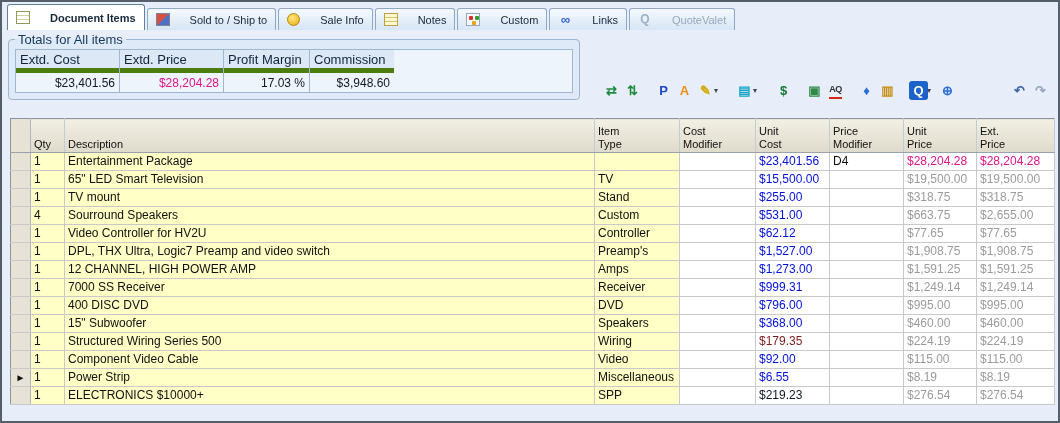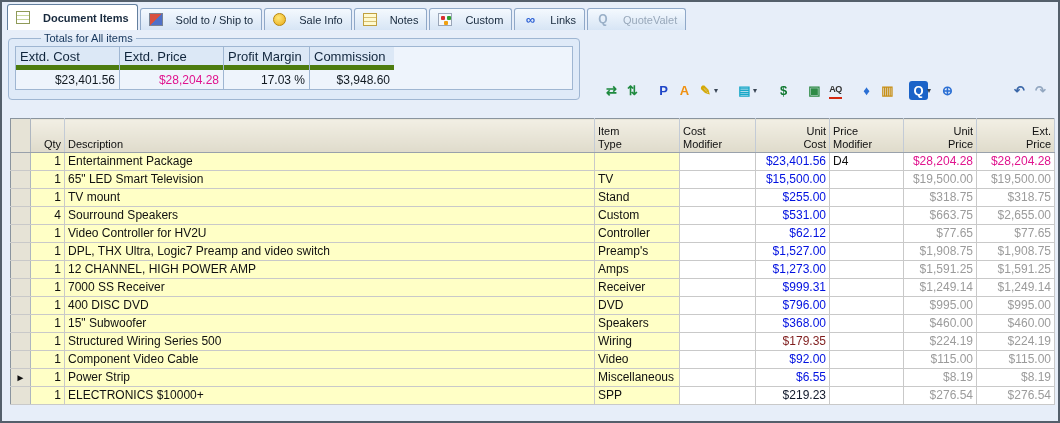--- a/index.html
+++ b/index.html
@@ -4,21 +4,21 @@
 <style>
   html,body{margin:0;padding:0;}
   body{
     width:1060px;height:423px;position:relative;overflow:hidden;
     font-family:"Liberation Sans",sans-serif;background:#e7eef9;
   }
   .frame{position:absolute;inset:0;border:2px solid #545f6b;box-sizing:border-box;background:#e7eef9;}
 
   
   .tabbar{position:absolute;left:0;top:0;right:0;height:28px;display:flex;align-items:flex-end;padding-left:5px;}
-  .tab{display:flex;align-items:center;gap:13px;height:21px;padding:0 8px;margin-right:2px;
+  .tab{display:flex;align-items:center;gap:20px;height:21px;padding:0 8px;margin-right:2px;
        border:1px solid #8fa8c8;border-bottom:none;border-radius:3px 3px 0 0;
        background:linear-gradient(#f4f9fe,#d7e5f5);font-size:11px;color:#17293d;cursor:default;white-space:nowrap;}
   .tab.active{height:25px;background:#ffffff;font-weight:bold;border-color:#64809f;}
   .tab.disabled .tablabel{color:#98a8ba;}
   .tabicon{width:14px;height:13px;display:inline-flex;align-items:center;justify-content:center;
            font-size:12px;font-weight:bold;box-sizing:border-box;line-height:13px;}
   .ti-document-items-icon{border:1px solid #8f9a58;background-color:#ffffff;
       background-image:repeating-linear-gradient(0deg,#ffffff 0 3px,#c6d69a 3px 4px);}
   .ti-sold-to-ship-to-icon{border:1px solid #7a8494;background:linear-gradient(135deg,#d85040 0 49%,#5070c8 51%);}
   .ti-sale-info-icon{border:1px solid #b8860b;border-radius:50%;width:13px;
@@ -28,21 +28,21 @@
   .ti-custom-fields-icon{border:1px solid #9aa6b8;background-color:#f5f8fc;
       background-image:radial-gradient(circle at 4px 4px,#d83030 0 2px,transparent 2.5px),
                        radial-gradient(circle at 10px 4px,#30a030 0 2px,transparent 2.5px),
                        radial-gradient(circle at 7px 9px,#f0a010 0 2px,transparent 2.5px);}
   .ti-links-icon{font-size:13px;}
   .ti-quotevalet-tab-icon{font-size:12px;}
 
   
   .totals{position:absolute;left:6px;top:30px;width:572px;height:68px;margin:0;
           padding:1px 6px 4px;border:1px solid #9fb6d2;border-radius:4px;background:#dfeaf8;box-sizing:border-box;}
-  .totals legend{padding:0 3px;font-size:11px;color:#16365c;margin-left:26px;}
+  .totals legend{padding:0 3px;font-size:13px;color:#16365c;}
   .totals-table{display:flex;margin-top:1px;border:1px solid #9fb6d2;background:#eef4fc;}
   .tfield{box-sizing:border-box;border-right:1px solid #9fb6d2;}
   .tfield:last-child{border-right:none;}
   .tlabel{background:#dce8f6;border-bottom:5px solid #4d7c0f;padding:2px 4px 1px;font-size:13px;color:#10253c;white-space:nowrap;}
   .tvalue{padding:3px 4px 2px;font-size:12px;text-align:right;color:#101820;white-space:nowrap;}
 
   
   .toolbar{position:absolute;left:600px;top:78px;right:8px;height:21px;display:flex;align-items:center;gap:2px;}
   .tbtn{width:19px;height:19px;display:inline-flex;align-items:center;justify-content:center;
         font-weight:bold;font-size:13px;cursor:default;}
@@ -55,21 +55,21 @@
   .grid{position:absolute;left:8px;top:116px;width:1044px;border-collapse:collapse;table-layout:fixed;
         background:#ffffff;border:1px solid #8a949e;}
   .grid th{background:linear-gradient(#f2efe4,#dfdbcb);border-right:1px solid #c3cbd6;border-bottom:1px solid #99a1ab;
            font-size:11px;font-weight:normal;padding:1px 3px;vertical-align:bottom;height:31px;color:#101010;}
   .grid th .hline{display:block;line-height:13px;}
   .grid td{border-right:1px solid #c9c9c9;border-bottom:1px solid #c9c9c9;font-size:12px;line-height:17px;
            padding:0 3px;height:18px;white-space:nowrap;overflow:hidden;color:#101010;box-sizing:border-box;}
   .grid th.sel,.grid td.sel{background:#e6e3d6;border-right:1px solid #aeb6c0;text-align:center;padding:0;}
   .grid td.sel{font-size:10px;color:#101010;}
   .yellow{background:#ffffc6;}
-  .al-r{text-align:right;}
+  .al-r{text-align:left;}
   .al-l{text-align:left;}
 </style>
 </head>
 <body>
 
 <div class="frame">
   <div class="tabbar" id="tabbar">
       <div class="tab active">
         <span class="tabicon ti-document-items-icon"></span>
         <span class="tablabel">Document Items</span>

